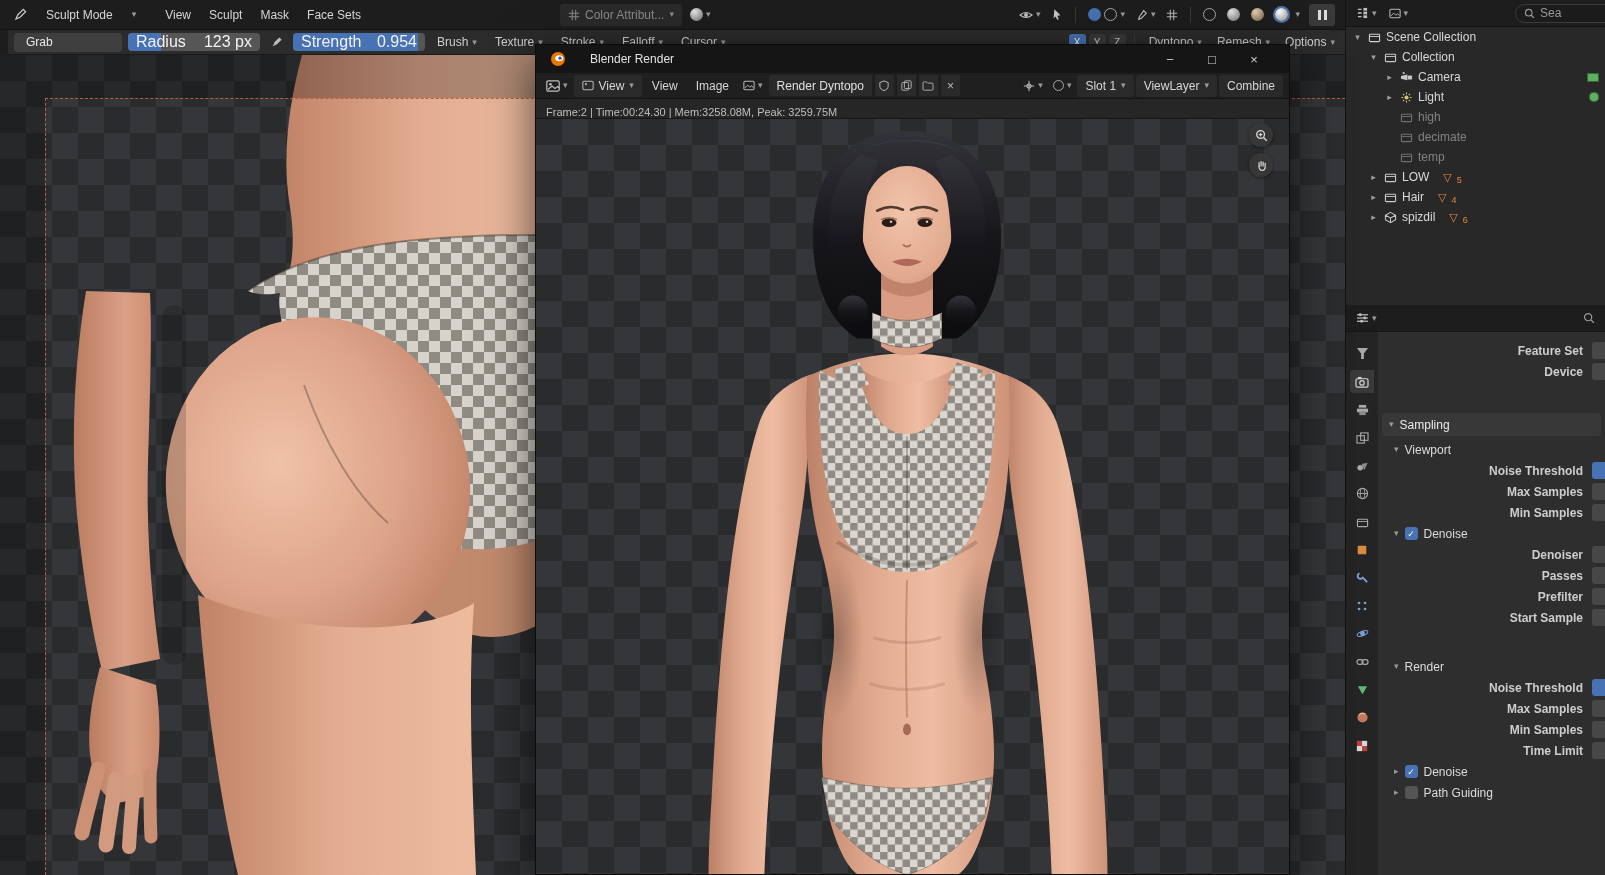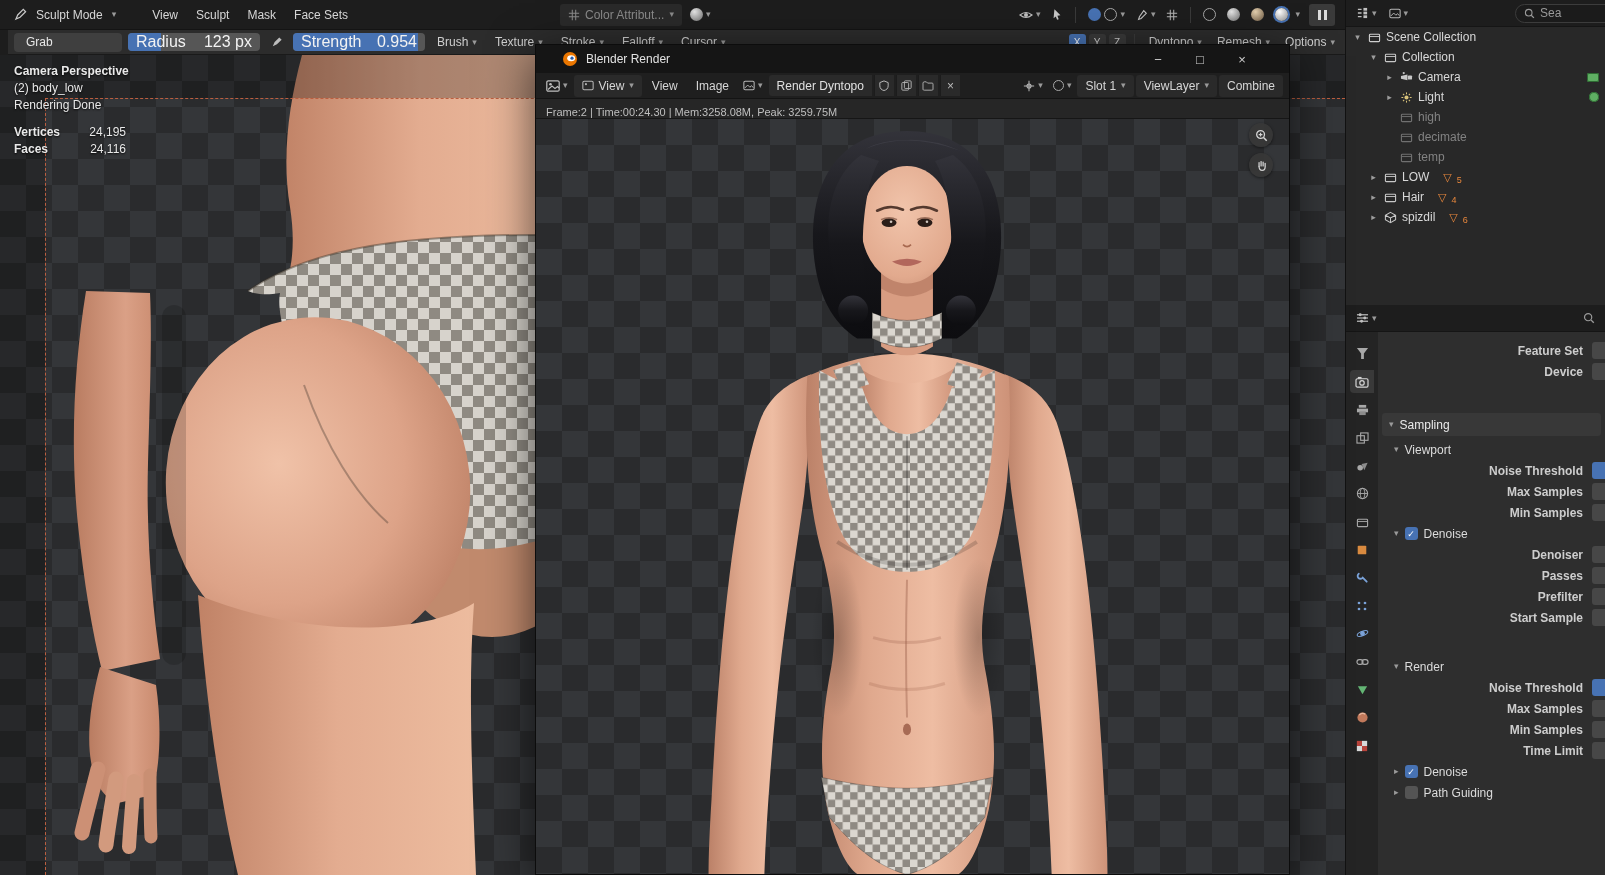--- a/index.html
+++ b/index.html
@@ -10,21 +10,21 @@
   
   .checker { background-color:#2c2d2f; background-image:repeating-conic-gradient(#343639 0% 25%, #2a2b2d 25% 50%); background-size:52px 52px; }
   .caret { font-size:9px; color:#9a9a9a; line-height:1; }
   .vsep { width:1px; height:16px; background:#3a3a3a; margin:0 5px; flex:0 0 auto; }
   svg { display:block; }
   .ib { display:inline-flex; align-items:center; justify-content:center; gap:3px; height:22px; padding:0 4px; border-radius:3px; color:#c9c9c9; flex:0 0 auto; }
 
   
   .topbar { position:absolute; left:0; top:0; width:1345px; height:30px; background:#1d1d1d; border-bottom:1px solid #141414; display:flex; align-items:center; padding:0 6px; z-index:5; }
   .topbar .menu { padding:0 9px; height:24px; display:flex; align-items:center; color:#d6d6d6; border-radius:3px; }
-  .mode-dd { display:flex; align-items:center; gap:9px; height:24px; padding:0 8px; border-radius:3px; margin-right:19px; }
+  .mode-dd { display:flex; align-items:center; gap:19px; height:24px; padding:0 8px; border-radius:3px; margin-right:12px; }
   .tb-center { position:absolute; left:560px; display:flex; align-items:center; gap:4px; }
   .dd { display:flex; align-items:center; gap:5px; height:22px; padding:0 8px; background:#2a2a2a; border-radius:3px; }
   .dd.dim span { color:#8a8a8a; }
   .tb-right { margin-left:auto; display:flex; align-items:center; gap:3px; padding-right:4px; }
   .sph { width:13px; height:13px; border-radius:50%; flex:0 0 auto; }
   .sph.wire { border:1.5px solid #a8a8a8; }
   .sph.solid { background:radial-gradient(circle at 35% 30%, #e4e4e4, #6e6e6e); }
   .sph.mat  { background:radial-gradient(circle at 35% 30%, #e3cfae, #6e5a44); }
   .sph.rend { background:radial-gradient(circle at 35% 30%, #ffffff, #8a8a8a); }
   .sph.active { box-shadow:0 0 0 2px #4772b3; }
@@ -51,21 +51,21 @@
   .cam-h { position:absolute; left:45px; top:43px; right:0; height:0; border-top:1px dashed #bb5e3f; }
   .vp-overlay { position:absolute; left:14px; top:8px; color:#e9e9e9; text-shadow:0 1px 2px rgba(0,0,0,0.85); line-height:17px; }
   .vp-overlay .b { font-weight:bold; }
   .vp-stats { margin-top:10px; }
   .vp-stats .row { display:flex; }
   .vp-stats .lab { width:62px; font-weight:bold; }
   .vp-stats .val { width:50px; text-align:right; }
 
   
   .rwin { position:absolute; left:535px; top:44px; width:755px; height:831px; background:#1d1d1d; border:1px solid #0c0c0c; box-shadow:0 12px 44px rgba(0,0,0,0.65); z-index:10; }
-  .rw-title { height:28px; background:#151515; display:flex; align-items:center; gap:8px; padding:0 26px; }
+  .rw-title { height:28px; background:#151515; display:flex; align-items:center; gap:24px; padding:0 14px; }
   .rw-title .t { color:#e2e2e2; }
   .rw-ctrls { margin-left:auto; display:flex; align-items:center; }
   .rw-ctrls span { width:42px; text-align:center; color:#cfcfcf; font-size:13px; }
   .rw-menubar { height:26px; background:#1f1f1f; border-bottom:1px solid #141414; display:flex; align-items:center; gap:2px; padding:0 6px; overflow:hidden; white-space:nowrap; }
   .rw-menubar .menu { padding:0 8px; color:#d6d6d6; }
   .datablock { display:flex; align-items:center; gap:6px; height:21px; padding:0 8px; background:#2a2a2a; border-radius:3px 0 0 3px; color:#e0e0e0; }
   .dbbtn { width:20px; height:21px; background:#2a2a2a; display:flex; align-items:center; justify-content:center; color:#bbb; border-left:1px solid #1c1c1c; }
   .rw-status { height:20px; background:#262626; border-bottom:1px solid #161616; display:flex; align-items:flex-end; padding:0 10px; color:#bfbfbf; font-size:11px; }
   .rw-view { position:absolute; left:0; top:74px; right:0; bottom:0; overflow:hidden; }
   .rw-art { position:absolute; inset:0; width:100%; height:100%; }
@@ -315,35 +315,20 @@
       <path d="M100,612 C90,650 86,684 92,712 C96,732 106,744 118,748 L152,740 C160,712 162,672 156,630 Z" fill="url(#armg)"></path>
       <path d="M98,714 C92,738 86,760 82,778" stroke="#cc9075" stroke-width="15" stroke-linecap="round" fill="none"></path>
       <path d="M116,724 C112,750 108,772 106,790" stroke="#d29a7e" stroke-width="15" stroke-linecap="round" fill="none"></path>
       <path d="M134,726 C132,752 130,774 129,792" stroke="#d29a7e" stroke-width="14" stroke-linecap="round" fill="none"></path>
       <path d="M150,720 C150,744 150,766 151,782" stroke="#c98f73" stroke-width="13" stroke-linecap="round" fill="none"></path>
     </svg>
     <div class="dim-l"></div>
     <div class="dim-t"></div>
     <div class="cam-v"></div>
     <div class="cam-h"></div>
-    <div class="vp-overlay">
-      <div class="b">Camera Perspective</div>
-      <div>(2) body_low</div>
-      <div>Rendering Done</div>
-      <div class="vp-stats">
-        <div class="row">
-            <span class="lab">Vertices</span>
-            <span class="val">24,195</span>
-          </div>
-        <div class="row">
-            <span class="lab">Faces</span>
-            <span class="val">24,116</span>
-          </div>
-      </div>
-    </div>
   </div>
 
   <div class="rwin">
     <div class="rw-title">
       <span>
           <svg width="16" height="16" viewBox="0 0 16 16">
             <circle cx="8" cy="8" r="7" fill="#ea7600"></circle>
             <ellipse cx="9.2" cy="7.2" rx="4" ry="3" fill="#fff"></ellipse>
             <circle cx="10" cy="7.2" r="1.6" fill="#2a5caa"></circle>
           </svg>

